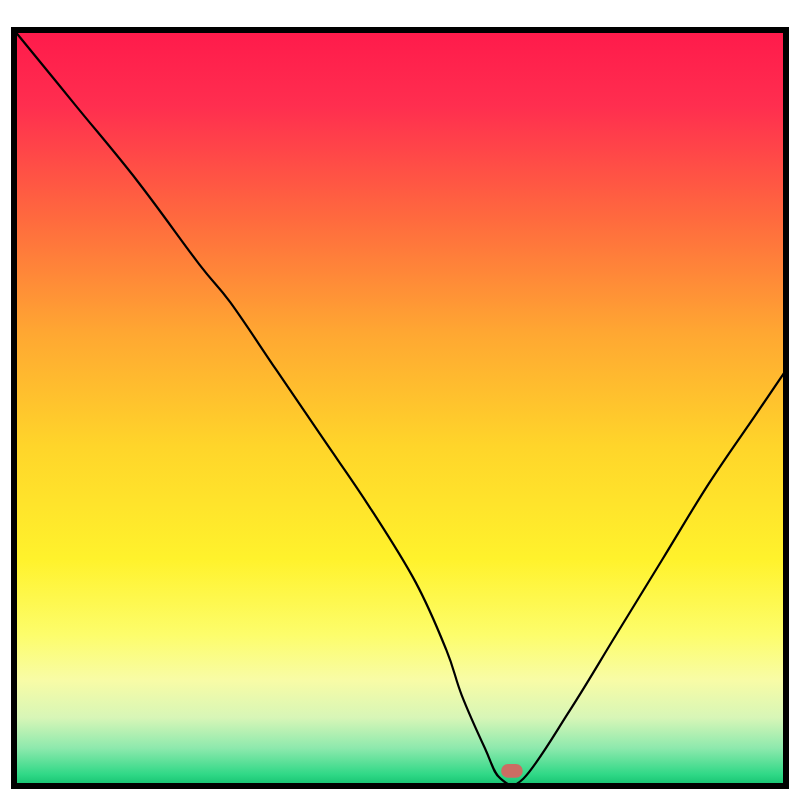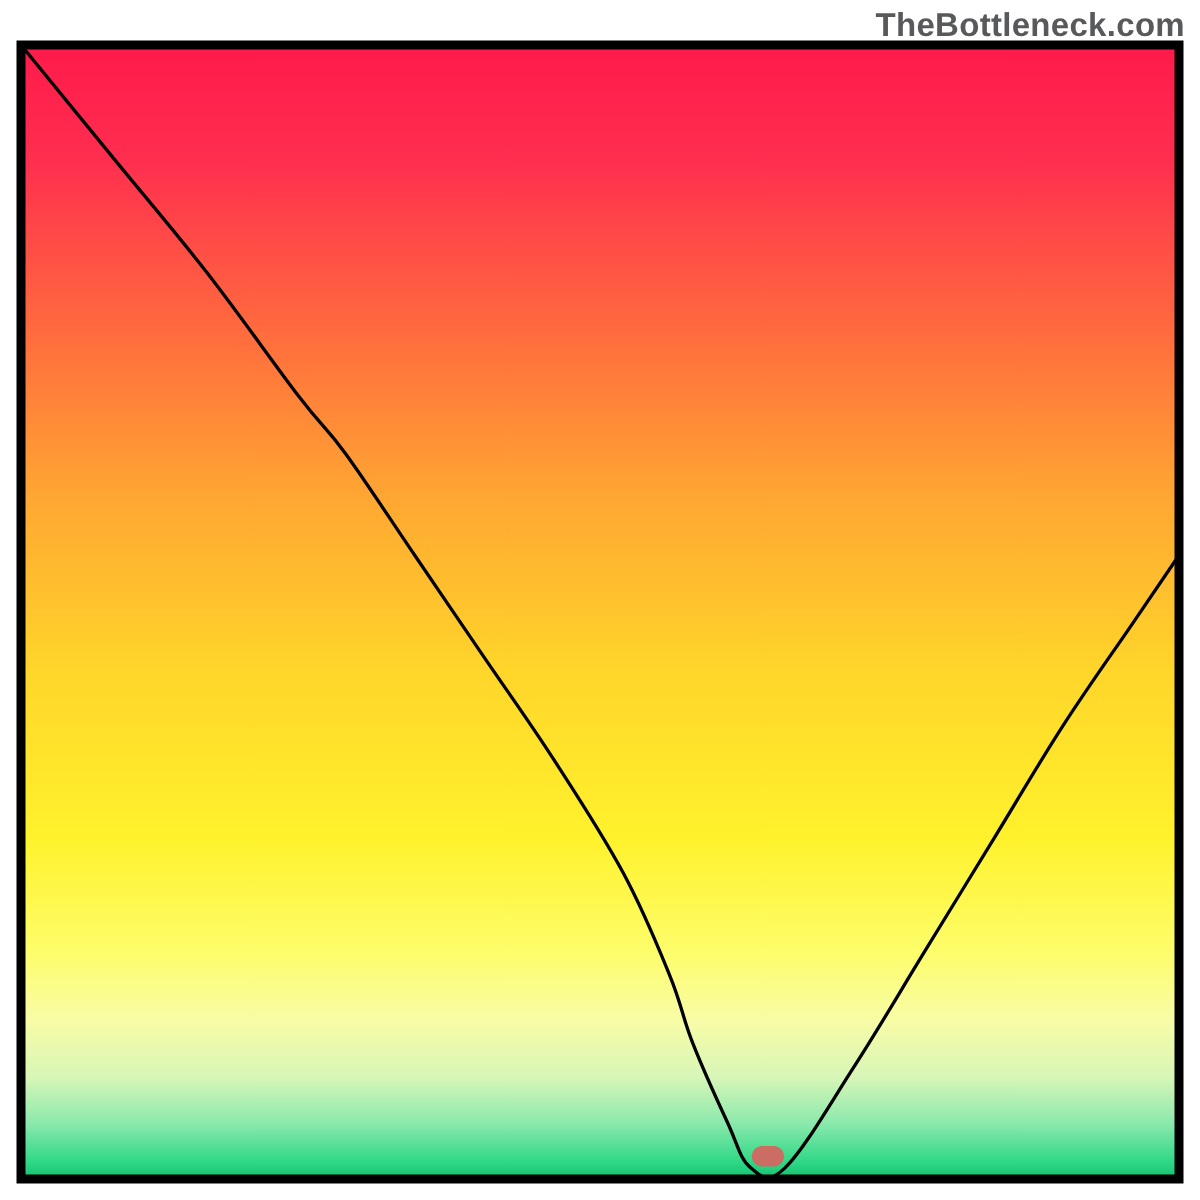--- a/index.html
+++ b/index.html
@@ -25,21 +25,20 @@
     letter-spacing: 0.2px;
   }
   svg {
     display: block;
   }
 </style>
 </head>
 <body>
 
 <div class="container">
-  <div class="watermark">TheBottleneck.com</div>
 
   <svg id="chart-svg" width="800" height="800" viewBox="0 0 800 800">
     <defs>
       <linearGradient id="bg-grad" x1="0" y1="0" x2="0" y2="1">
           <stop offset="0.00%" stop-color="#ff1a4b"></stop>
           <stop offset="10.00%" stop-color="#ff2e4f"></stop>
           <stop offset="25.00%" stop-color="#ff6a3e"></stop>
           <stop offset="40.00%" stop-color="#ffa732"></stop>
           <stop offset="55.00%" stop-color="#ffd52a"></stop>
           <stop offset="70.00%" stop-color="#fff22c"></stop>

